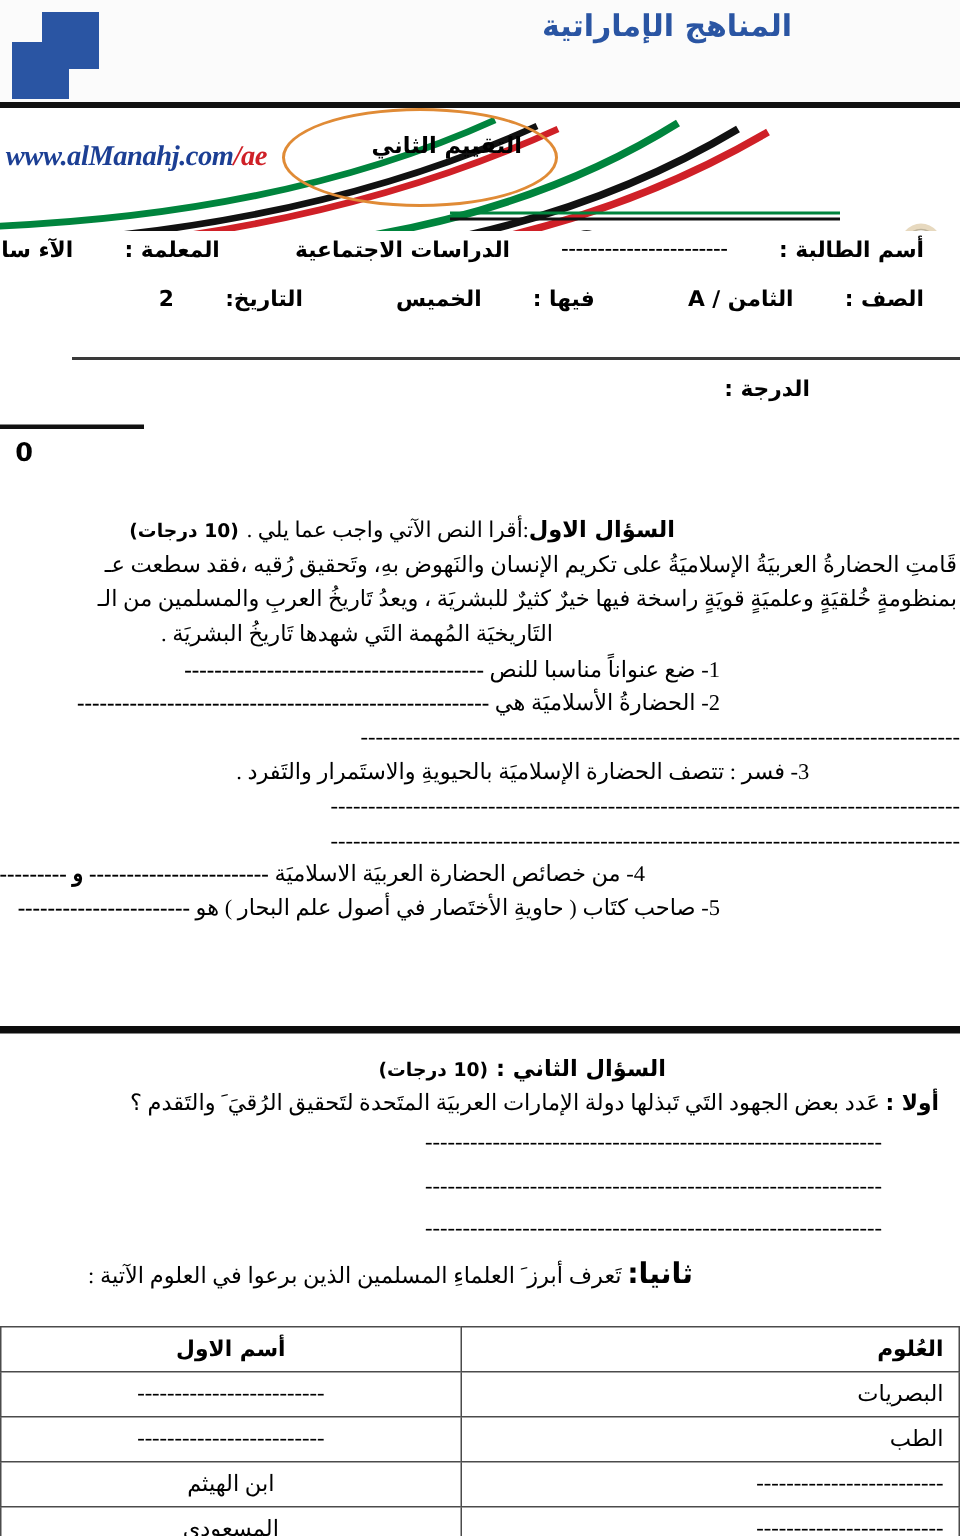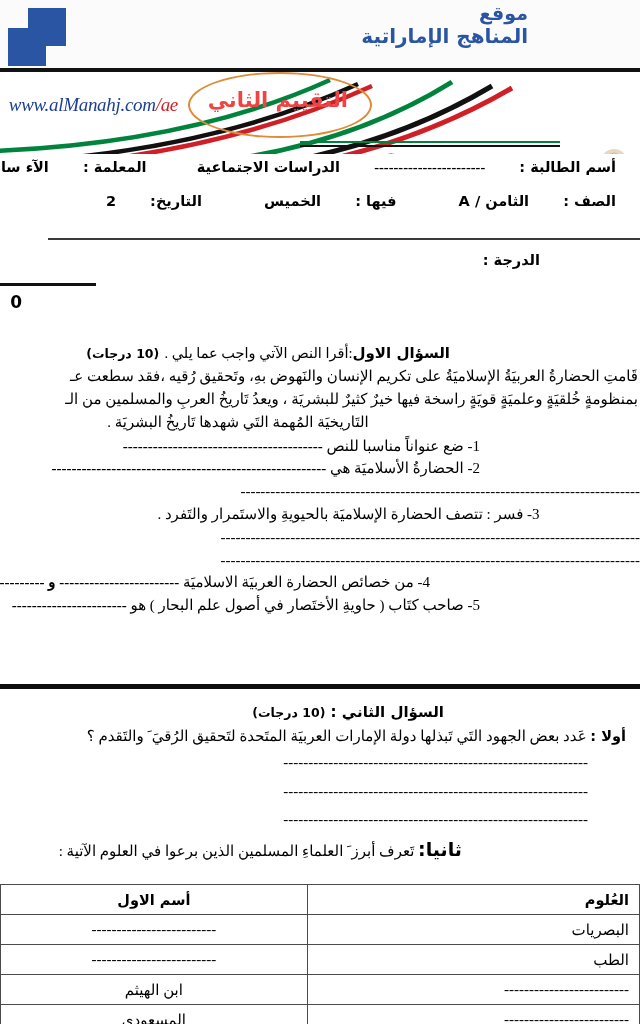--- a/index.html
+++ b/index.html
@@ -85,44 +85,44 @@
   .stripes {
     position: absolute;
     left: 0; top: 0;
     width: 640px; height: 82px;
   }
   .url-watermark {
     position: absolute;
     top: 22px; right: 462px;
     font-family: "Liberation Serif", serif;
     font-size: 19px;
-    font-weight: normal;
+    font-weight: bold;
     font-style: italic;
     white-space: nowrap;
     z-index: 9;
     direction: ltr;
     letter-spacing: -0.3px;
   }
   .url-watermark .u-blue { color: #1c3f94; }
   .url-watermark .u-red  { color: #cf2027; }
   .doc-title-oval {
     position: absolute;
     top: 72px; right: 268px;
     width: 180px; height: 62px;
     border: 2.5px solid #e08b36;
     border-radius: 50%;
     z-index: 8;
   }
   .doc-title {
     position: absolute;
     top: 88px; right: 292px;
     font-family: "DejaVu Sans", sans-serif;
-    font-size: 21px;
-    font-weight: bold;
-    color: #ef4444;
+    font-size: 15px;
+    font-weight: bold;
+    color: #000000;
     white-space: nowrap;
     z-index: 9;
   }
   .zayed-badge {
     position: absolute;
     top: 74px; right: 6px;
     width: 62px; height: 70px;
     z-index: 7;
   }
   .moe-emblem {
@@ -351,21 +351,20 @@
 </style>
 </head>
 <body>
 
 <div class="site-banner">
   <div class="logo-mark">
     <div class="sq-a"></div>
     <div class="sq-b"></div>
   </div>
   <div class="site-name">
-    <div class="ln1">موقع</div>
     <div class="ln2">المناهج الإماراتية</div>
   </div>
   <div class="banner-rule"></div>
 </div>
 
 <div class="school-strip">
 
   <svg class="stripes" viewBox="0 0 640 82" preserveAspectRatio="none">
     <path d="M -40 80 Q 180 76 330 8" stroke="#00843d" stroke-width="4.5" fill="none"></path>
     <path d="M -40 86 Q 185 82 345 10" stroke="#ffffff" stroke-width="4.5" fill="none"></path>

